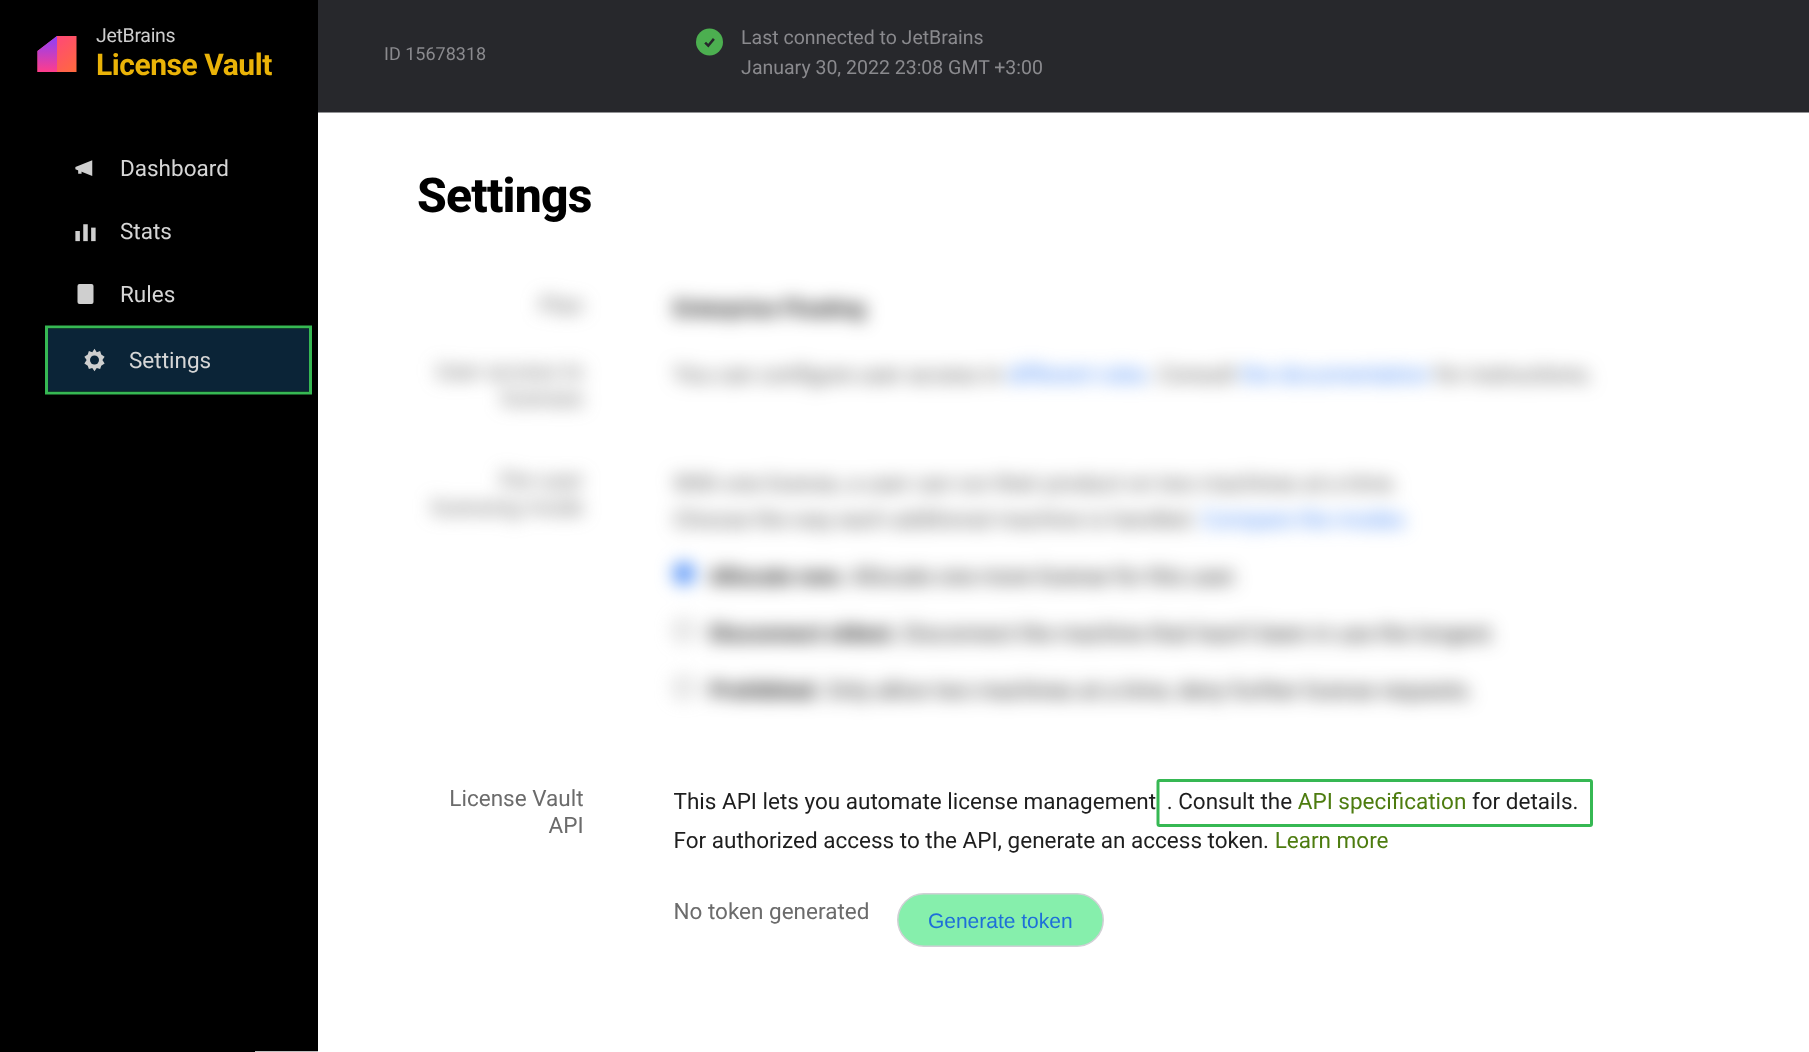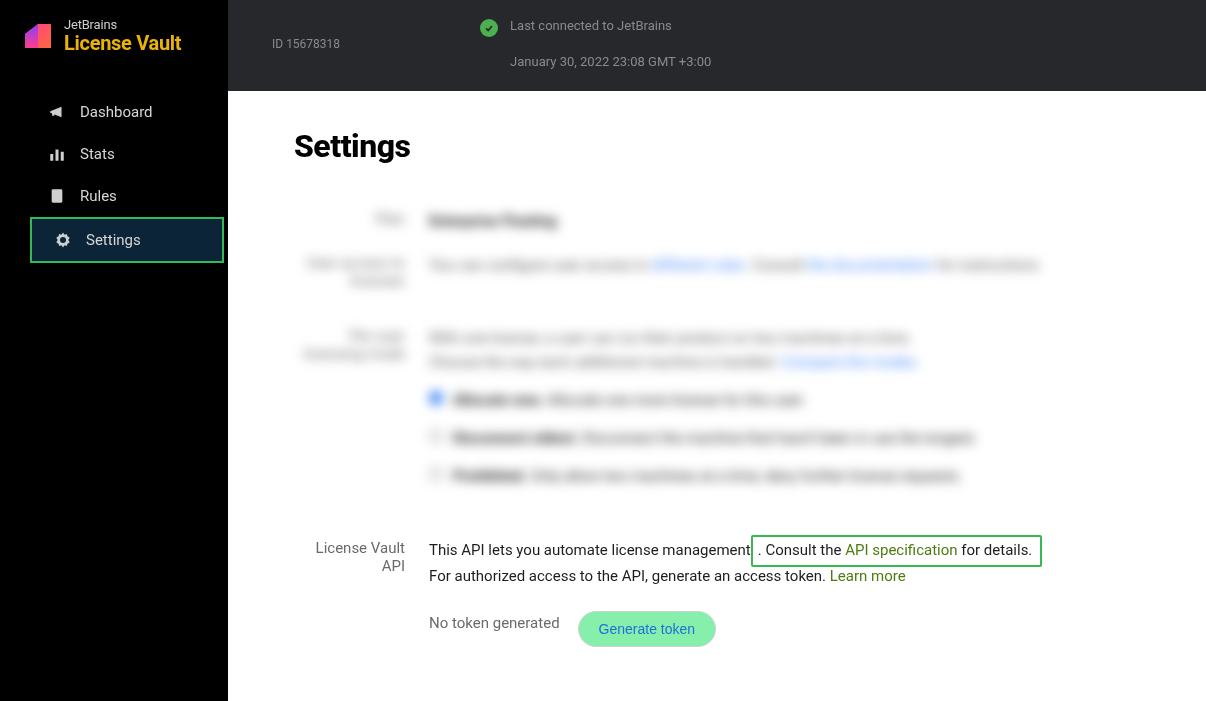--- a/index.html
+++ b/index.html
@@ -1,45 +1,45 @@
 <!DOCTYPE html>
 <html><head>
   <meta charset="utf-8">
   <style>
     * { margin: 0; padding: 0; box-sizing: border-box; }
     body { font-family: -apple-system, BlinkMacSystemFont, "Segoe UI", Roboto, sans-serif; background: #fff; width: 1206px; height: 701px; overflow: hidden; display: flex; }
     
-    .sidebar { width: 228px; height: 100%; background: #000; color: #fff; display: flex; flex-direction: column; }
+    .sidebar { width: 212px; height: 100%; background: #000; color: #fff; display: flex; flex-direction: column; }
     .logo-area { padding: 18px 20px 28px 22px; display: flex; align-items: center; gap: 12px; }
     .logo-icon { width: 30px; height: 30px; flex-shrink: 0; }
     .logo-text { display: flex; flex-direction: column; line-height: 1; }
     .logo-brand { font-size: 13px; color: #cdcdcd; letter-spacing: -0.2px; }
     .logo-product { font-size: 20px; font-weight: 700; color: #eab308; letter-spacing: -0.3px; margin-top: 2px; }
     
     .nav { display: flex; flex-direction: column; padding-top: 10px; margin-left: 26px; }
     .nav-item { display: flex; align-items: center; gap: 14px; padding: 12px 22px; color: #d6d6d6; font-size: 15px; cursor: pointer; }
     .nav-item.active { background: #0b2437; }
     .nav-item .icon { width: 18px; height: 18px; display: inline-flex; align-items: center; justify-content: center; flex-shrink: 0; }
     .nav-highlight { border: 2px solid #36b853; margin: 0 4px 0 4px; }
     
     .main { flex: 1; display: flex; flex-direction: column; height: 100%; overflow: hidden; }
     .header { background: #27282c; color: #fff; padding: 16px 0 20px 0; display: flex; align-items: center; }
     .header-left { padding-left: 44px; }
     .header-id { font-size: 12px; color: #8a8a8e; }
     .header-title { font-size: 20px; font-weight: 400; color: #fff; margin-top: 4px; }
     .header-status { display: flex; align-items: flex-start; gap: 12px; margin-left: 140px; }
     .status-check { width: 18px; height: 18px; background: #4caf50; border-radius: 50%; display: flex; align-items: center; justify-content: center; margin-top: 3px; flex-shrink: 0; }
-    .status-text { display: flex; flex-direction: column; font-size: 13px; color: #8a8a8e; line-height: 1.5; gap: 16px; }
+    .status-text { display: flex; flex-direction: column; font-size: 13px; color: #8a8a8e; line-height: 1.5; }
     
     .content { flex: 1; overflow-y: auto; padding: 36px 66px; position: relative; }
     .page-title { font-size: 32px; font-weight: 800; color: #000; letter-spacing: -0.5px; }
     
     .settings-area { margin-top: 44px; }
     .blurred { filter: blur(6px); user-select: none; pointer-events: none; }
-    .row { display: flex; margin-bottom: 36px; }
+    .row { display: flex; margin-bottom: 36px; gap: 36px; }
     .row .label { width: 135px; flex-shrink: 0; text-align: right; color: #6b6b6b; font-size: 15px; padding-right: 24px; padding-top: 1px; }
     .row .value { flex: 1; color: #1e1e1e; font-size: 15px; line-height: 1.6; }
     .row .value .longtxt { color: #555; }
     .row.small { margin-bottom: 20px; }
     .radio-opt { display: flex; gap: 10px; align-items: flex-start; margin-bottom: 14px; }
     .radio-dot { width: 14px; height: 14px; border-radius: 50%; border: 2px solid #aaa; margin-top: 3px; flex-shrink: 0;}
     .radio-dot.sel { background: #3b82f6; border-color: #3b82f6; }
     
     .api-section .value { color: #1e1e1e; font-size: 15px; line-height: 1.7; }
     .api-section a { color: #4d7c0f; text-decoration: none; }

